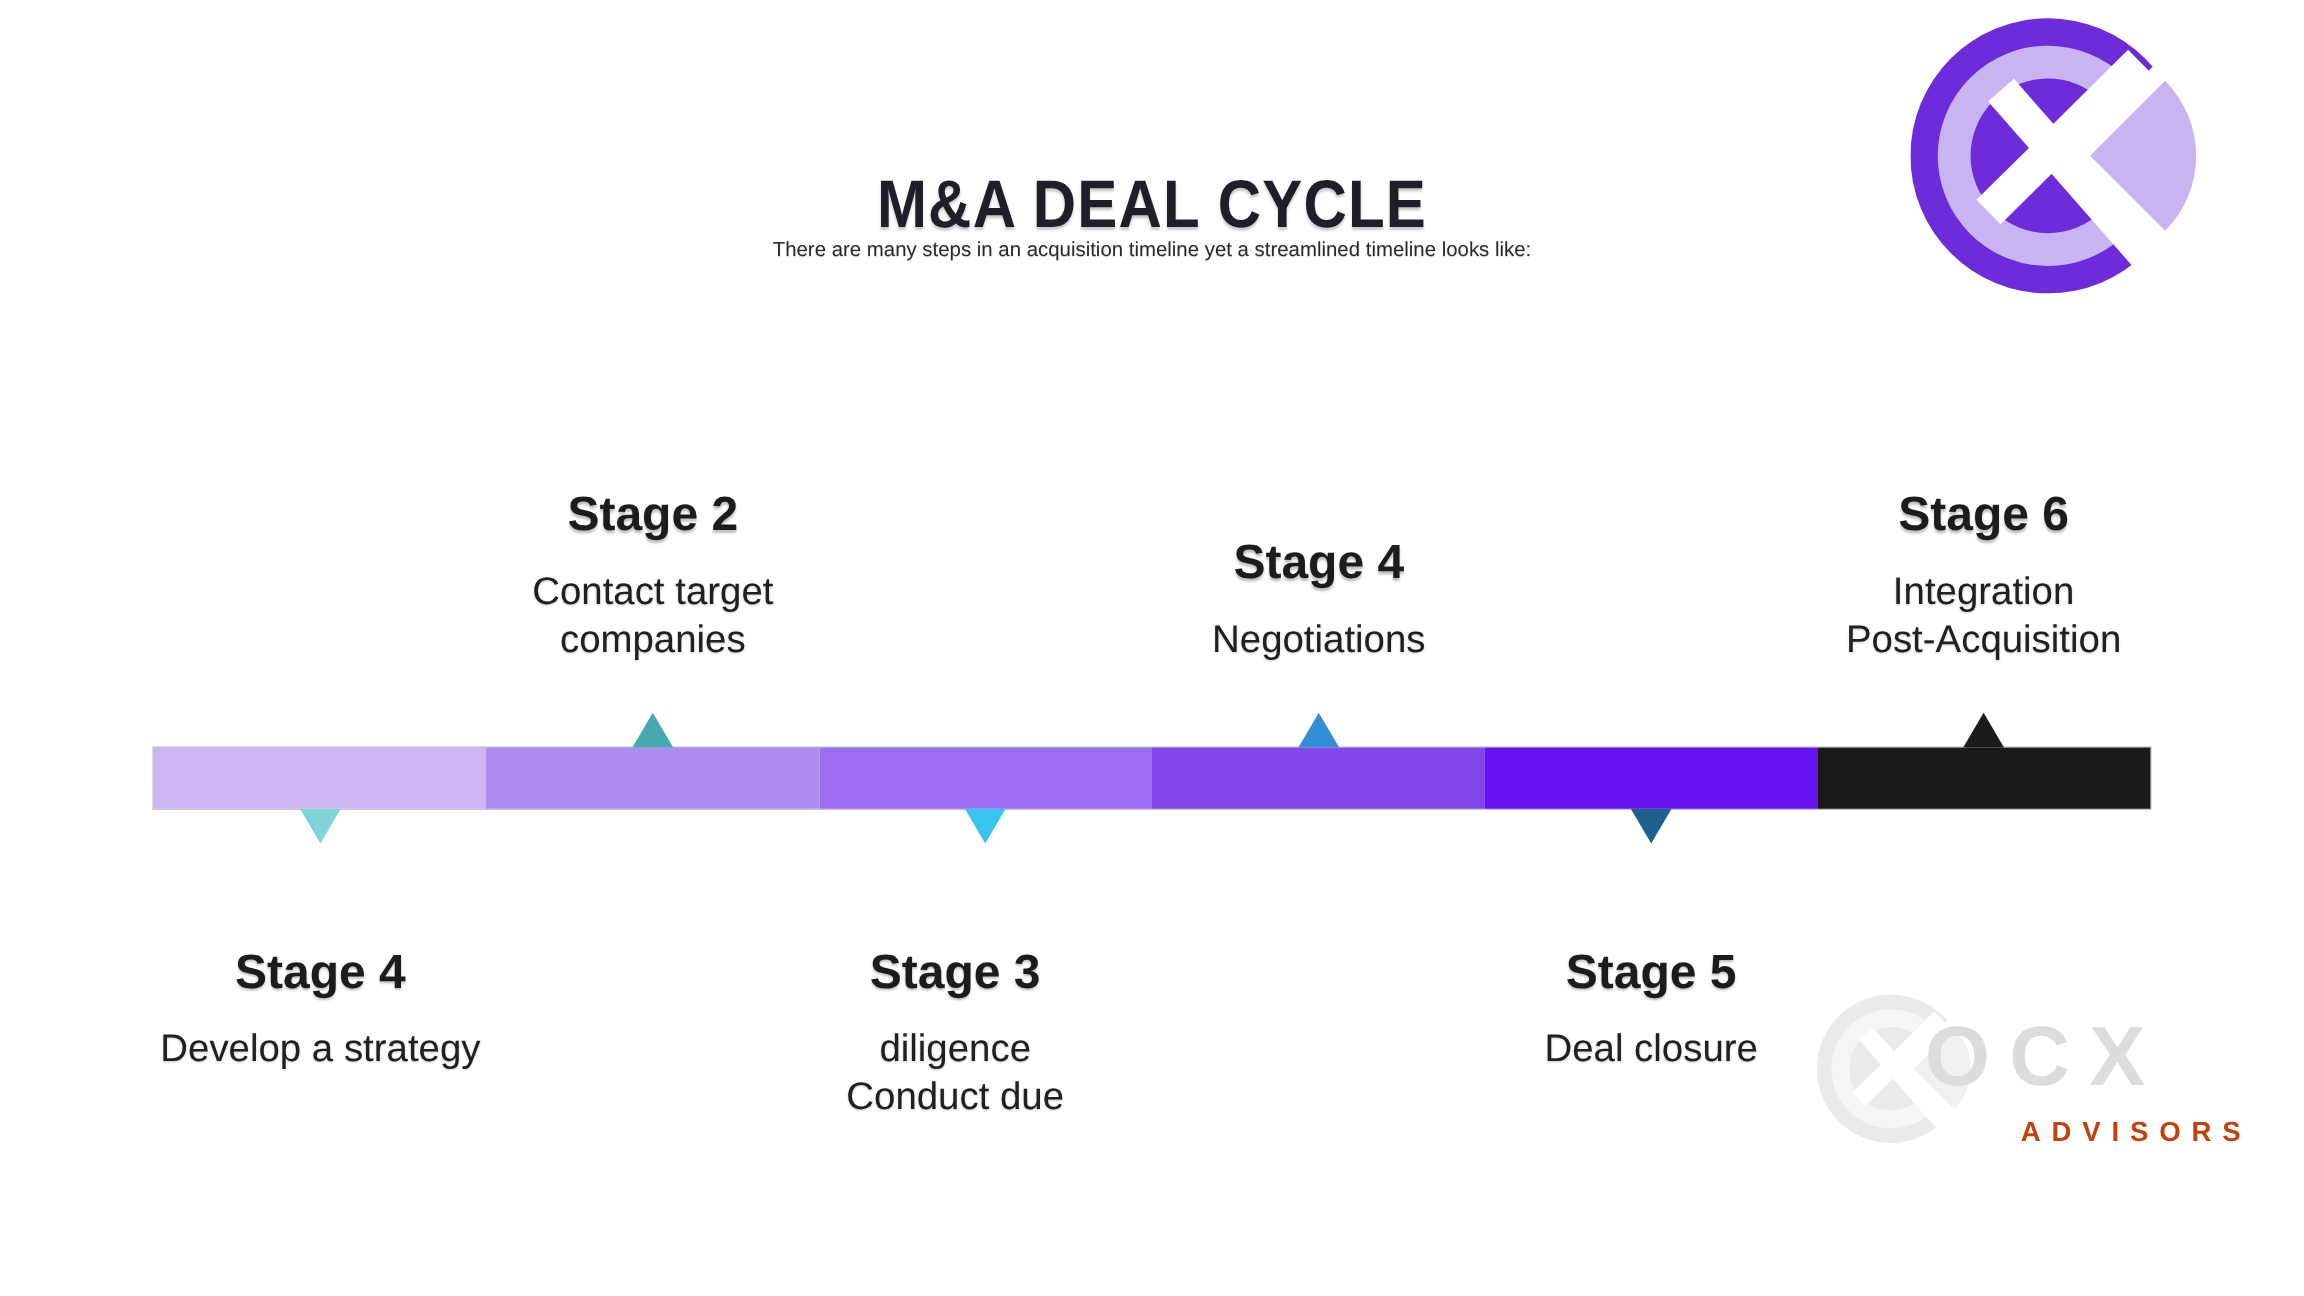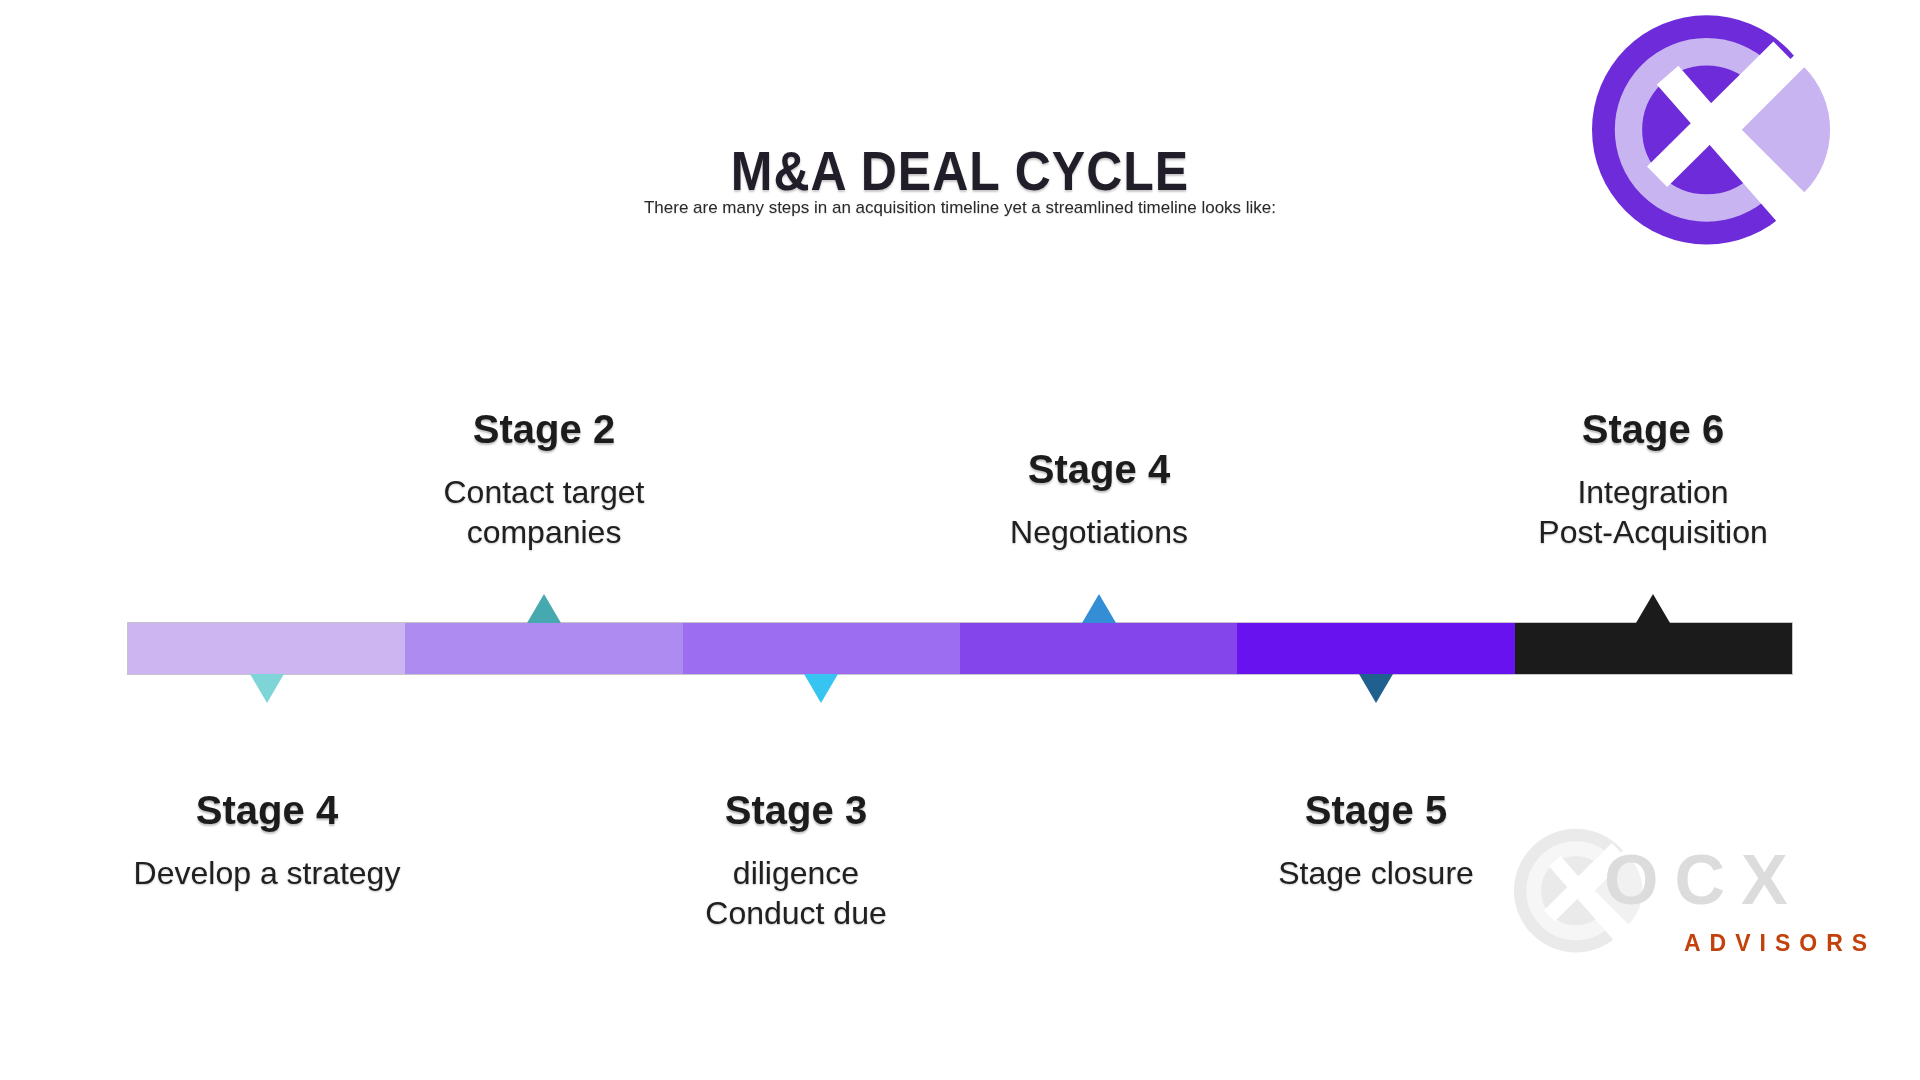--- a/index.html
+++ b/index.html
@@ -87,21 +87,21 @@
   <div class="stage-block below" style="left:646px">
     <div class="stage-title">Stage 3</div>
     <div class="stage-desc">
       <div>diligence</div>
       <div>Conduct due</div>
     </div>
   </div>
   <div class="stage-block below" style="left:1226px">
     <div class="stage-title">Stage 5</div>
     <div class="stage-desc">
-      <div>Stage closure</div>
+      <div>Deal closure</div>
     </div>
   </div>
 
   <div class="stage-block above" style="left:394px">
     <div class="stage-title">Stage 2</div>
     <div class="stage-desc">
       <div>Contact target</div>
       <div>companies</div>
     </div>
   </div>

